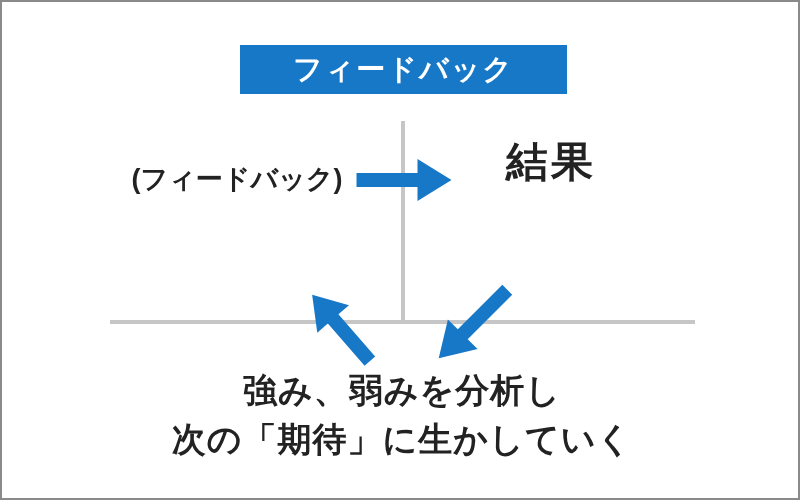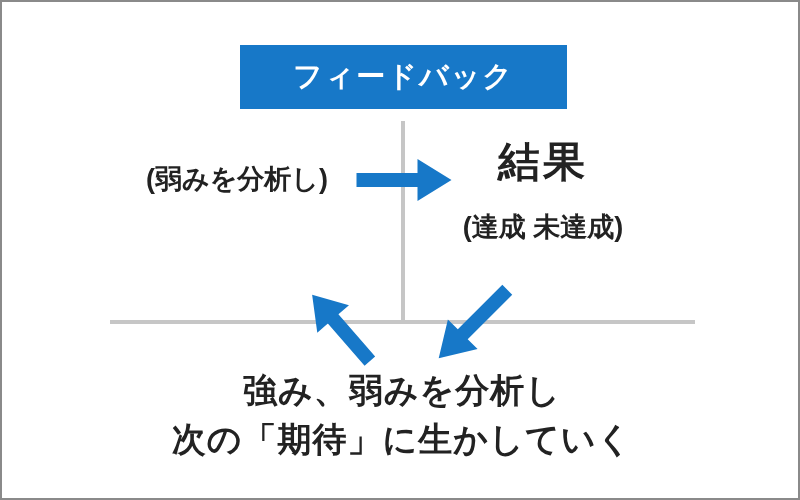--- a/index.html
+++ b/index.html
@@ -14,21 +14,21 @@
   html,body{background:#ffffff;}
   body{font-family:"Liberation Sans","DejaVu Sans",sans-serif;}
   .canvas{
     position:relative;
     width:800px;height:500px;
     background:var(--background);
     border:2px solid var(--border-gray);
     overflow:hidden;
   }
   .header-box{
-    position:absolute;left:238px;top:43px;width:327px;height:64px;
+    position:absolute;left:238px;top:43px;width:327px;height:49px;
     background:var(--accent-blue);
     display:flex;align-items:center;justify-content:center;
     z-index:3;
   }
   .header-box .header-title{
     color:var(--header-text);
     font-size:29px;font-weight:700;letter-spacing:2px;
   }
   .v-line{
     position:absolute;left:399px;top:119px;width:4px;height:201px;
@@ -36,21 +36,21 @@
   }
   .h-line{
     position:absolute;left:108px;top:318px;width:585px;height:4px;
     background:var(--line-gray);z-index:1;
   }
   .col{
     position:absolute;top:136px;width:330px;text-align:center;z-index:2;
     color:var(--text-dark);
   }
   .col-left{left:70px;}
-  .col-right{left:376px;}
+  .col-right{left:384px;}
   .col .col-title{
     font-size:42px;font-weight:700;line-height:48px;letter-spacing:3px;
   }
   .col .col-subtitle{
     margin-top:21px;font-size:27px;font-weight:700;line-height:40px;
   }
   .arrow{position:absolute;z-index:4;color:var(--accent-blue);}
   .arrow svg{display:block;}
   .arrow-right{left:354px;top:156px;}
   .arrow-up-left{left:289px;top:276px;}
@@ -67,26 +67,25 @@
 <div class="canvas">
 
   <div class="header-box">
     <span class="header-title">フィードバック</span>
   </div>
 
   <div class="v-line"></div>
   <div class="h-line"></div>
 
   <div class="col col-left">
-    <div class="col-subtitle">(弱みを分析し)</div>
+    <div class="col-subtitle">(フィードバック)</div>
   </div>
 
   <div class="col col-right">
     <div class="col-title">結果</div>
-    <div class="col-subtitle">(達成 未達成)</div>
   </div>
 
   <div class="arrow arrow-right">
     <svg width="96" height="44" viewBox="-48 -22 96 44" xmlns="http://www.w3.org/2000/svg">
       <polygon fill="currentColor" points="-47.5,-7 13.5,-7 13.5,-21 47.5,0 13.5,21 13.5,7 -47.5,7"></polygon>
     </svg>
   </div>
 
   <div class="arrow arrow-up-left">
     <svg width="100" height="100" viewBox="-50 -50 100 100" xmlns="http://www.w3.org/2000/svg">

